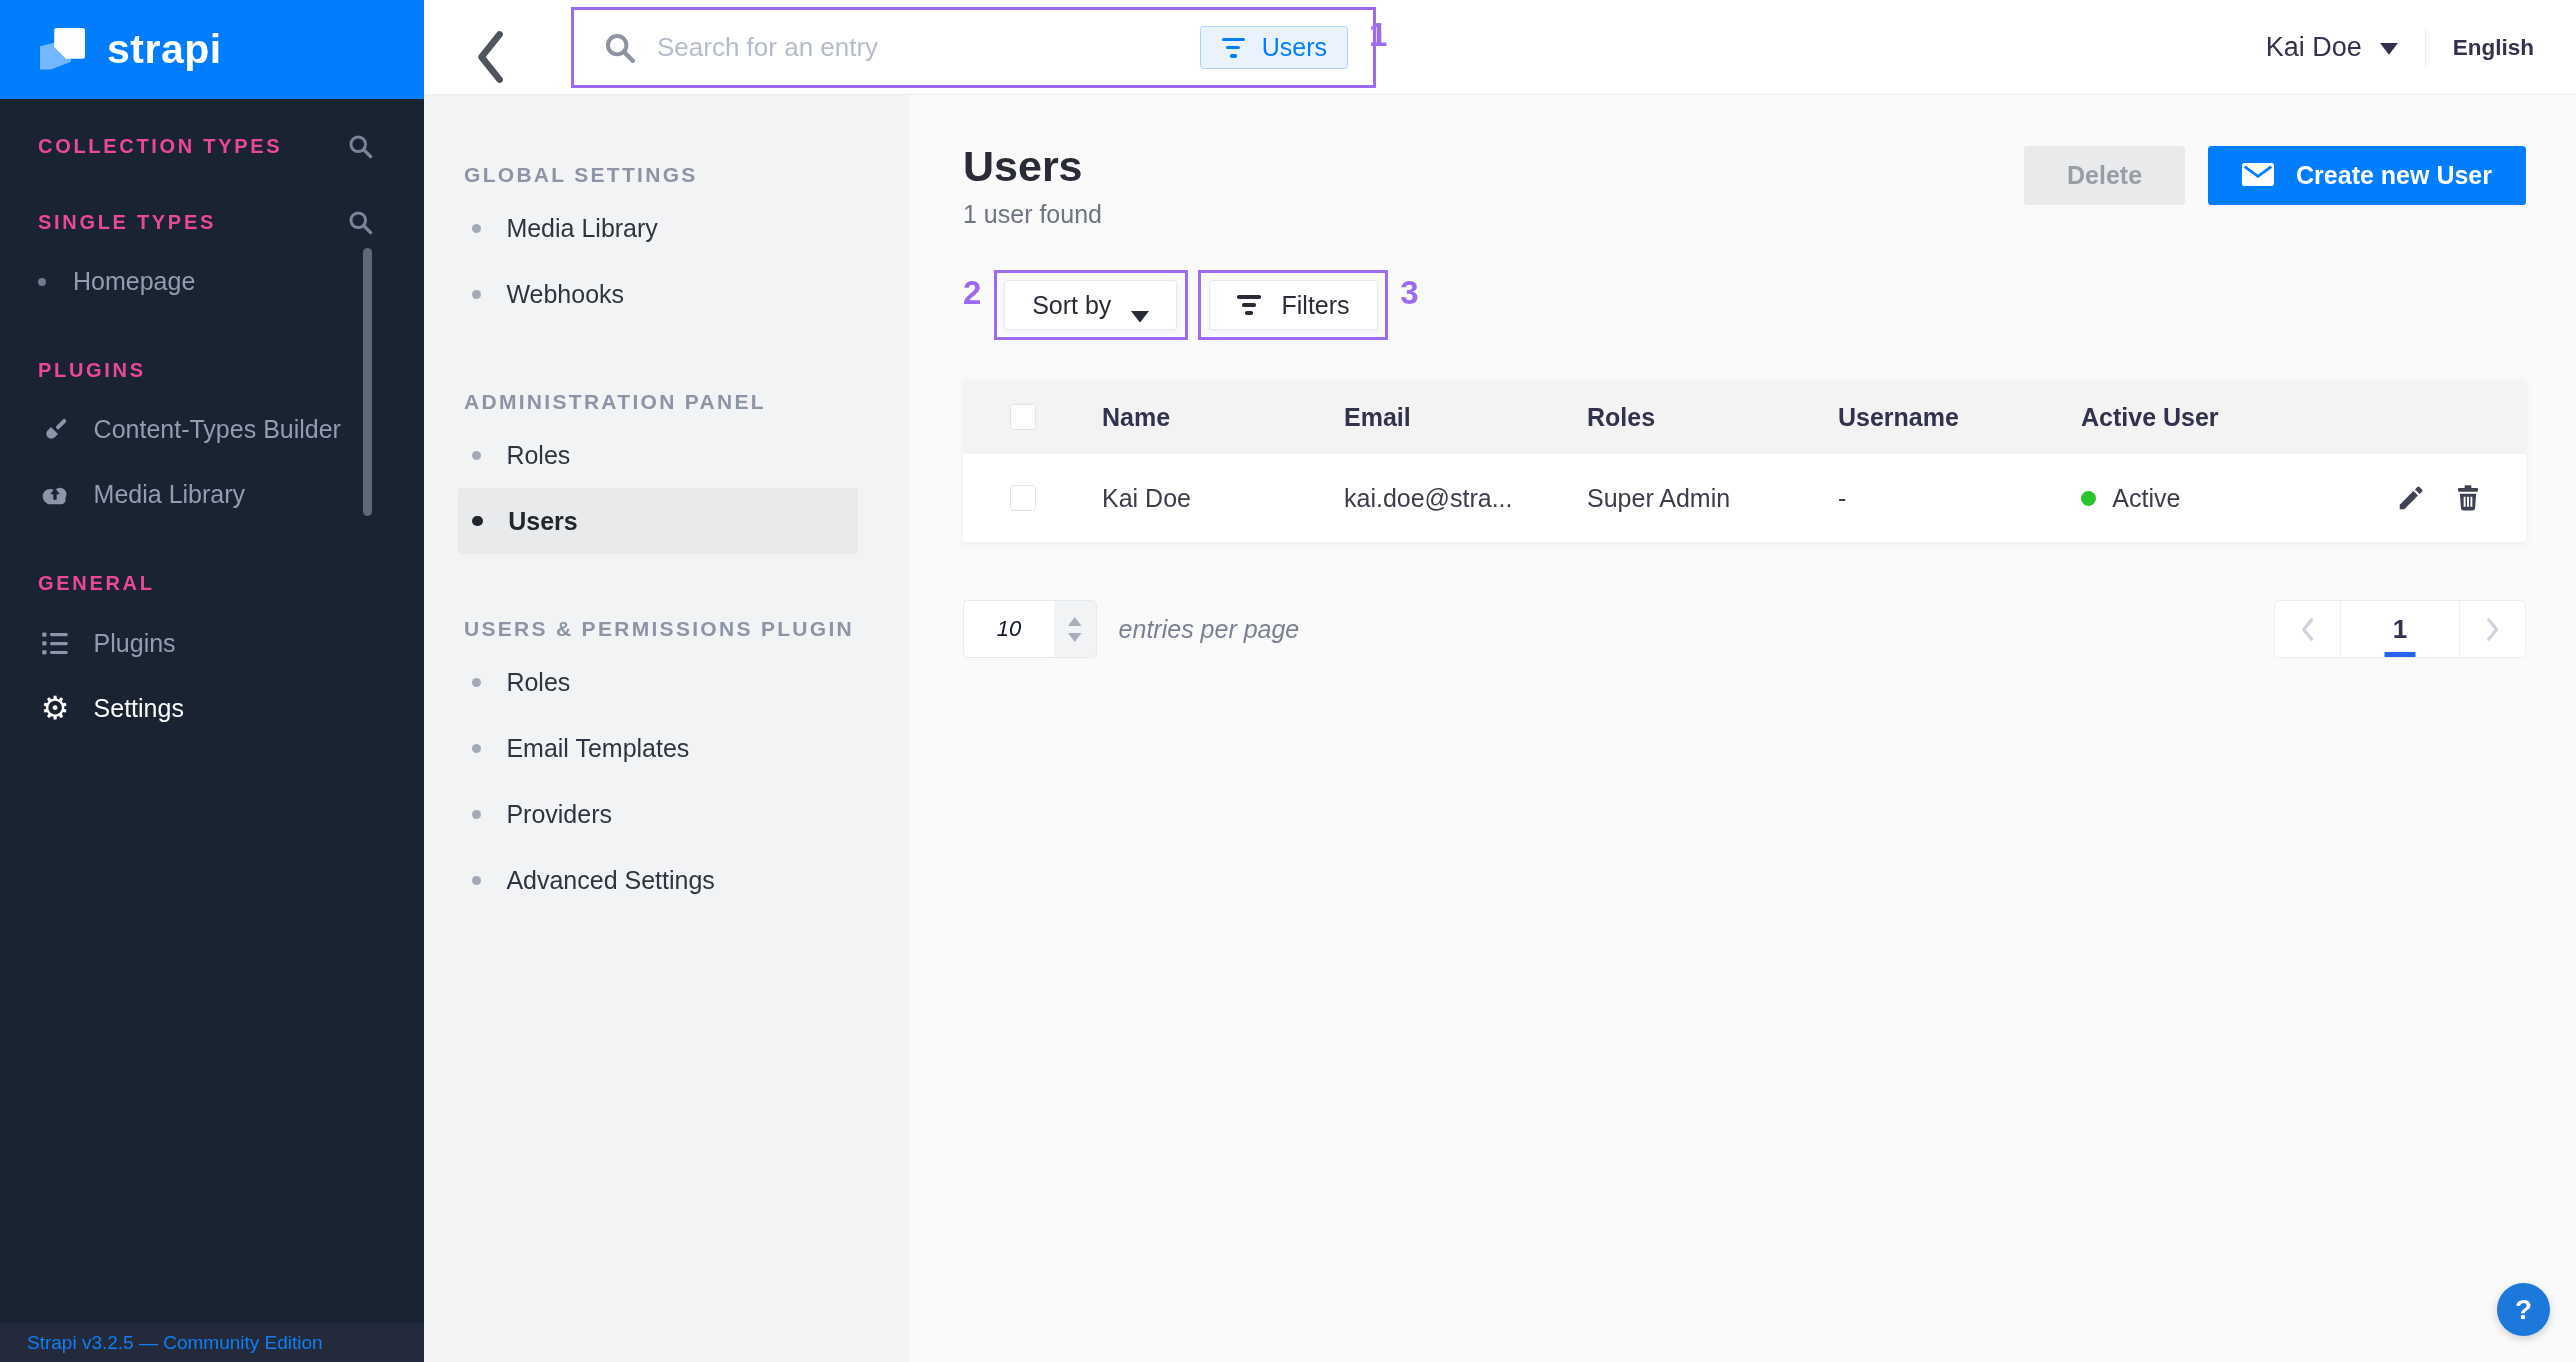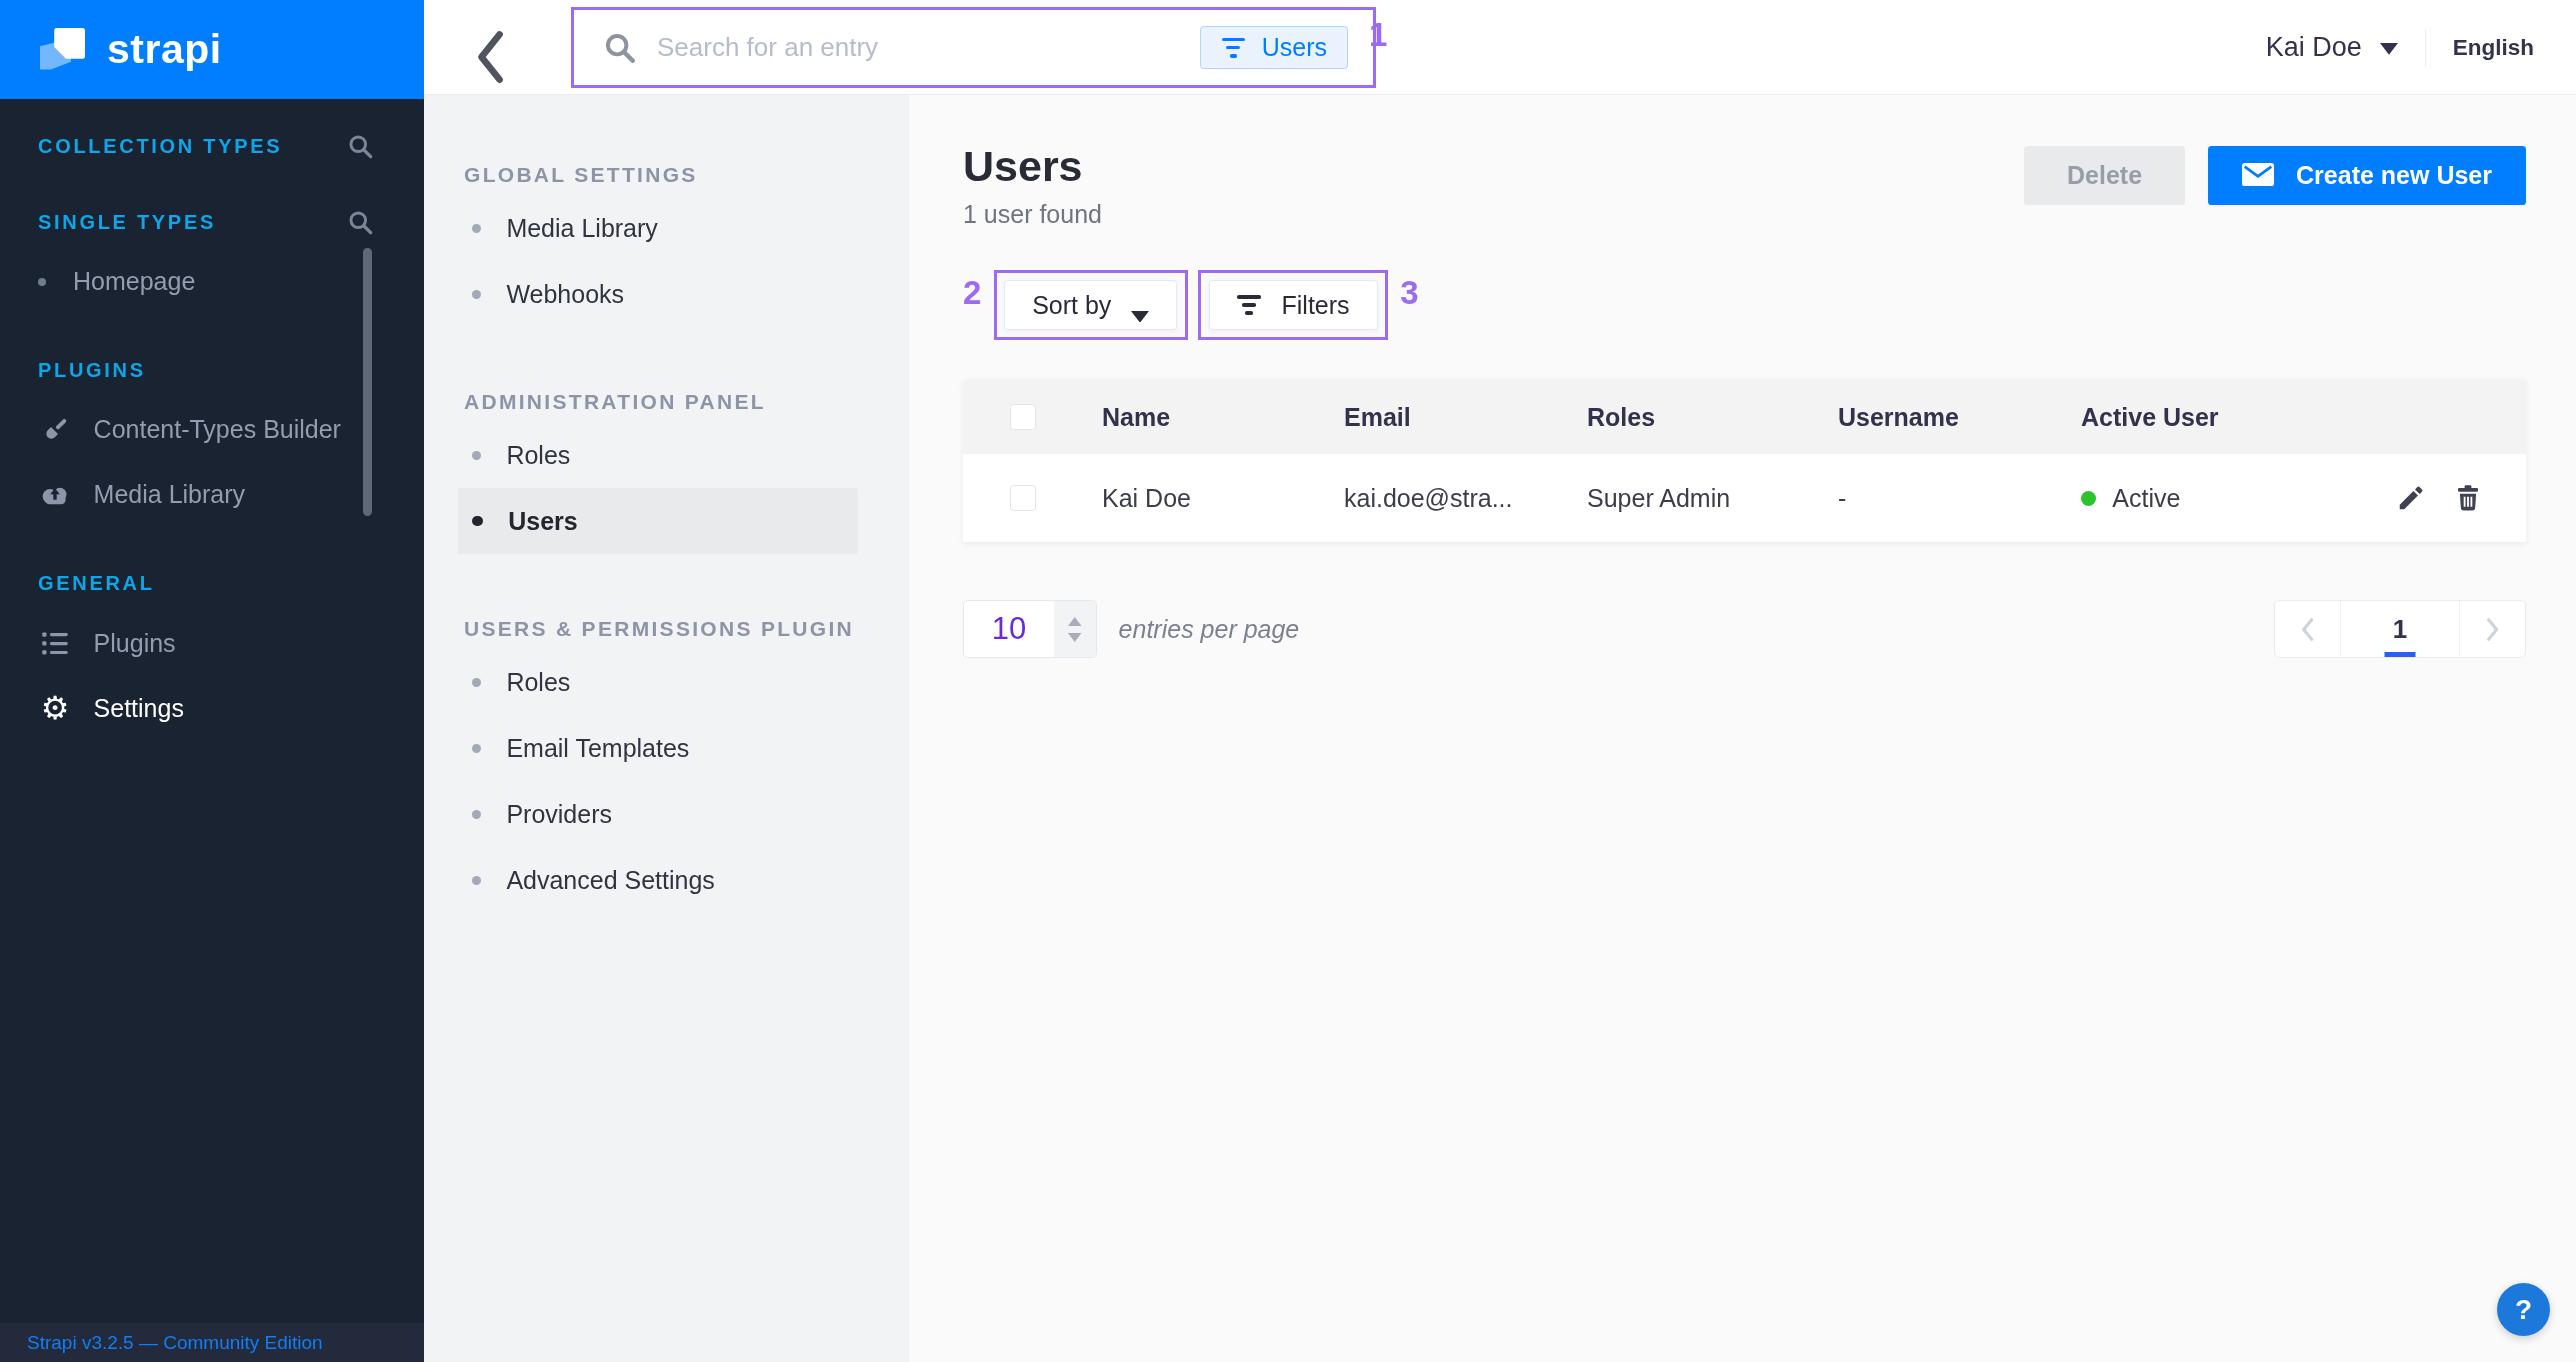--- a/index.html
+++ b/index.html
@@ -12,21 +12,21 @@
   .logo-mark { position:relative; width:47px; height:47px; margin-right:20px; }
   .logo-mark .m1 { position:absolute; left:0; top:12.6px; width:31px; height:31px; background:rgba(255,255,255,.45);
                    clip-path:polygon(0 25%, 100% 0, 100% 75%, 35% 100%, 0 100%); }
   .logo-mark .m2 { position:absolute; right:1.8px; top:1.8px; width:31px; height:31px; background:#fff; border-radius:2.7px;
                    clip-path:polygon(0 0, 100% 0, 100% 100%, 38% 100%, 0 62%); }
   .logo-text { color:#fff; font-size:41px; font-weight:bold; letter-spacing:0.5px; }
 
   .ls-body { position:relative; padding-top:27px; }
   .ls-section { margin-bottom:36px; }
   .ls-head { position:relative; height:40px; display:flex; align-items:center; padding:0 50px 0 38px;
-             color:#0ea5e9; font-size:20px; font-weight:bold; letter-spacing:2.7px; }
+             color:#ec4899; font-size:20px; font-weight:bold; letter-spacing:2.7px; }
   .ls-head .spacer { flex:1; }
   .ls-search { width:27px; height:27px; color:#7c8598; }
   .ls-items  { padding-top:7.2px; }
   .ls-item { height:65px; display:flex; align-items:center; padding-left:38px; color:#949daf; font-size:25px; cursor:pointer; }
   .ls-bullet { width:8px; height:8px; border-radius:50%; background:#717b8e; margin-right:27px; flex:0 0 auto; }
   .ls-icon { width:34px; height:34px; margin-right:21.6px; color:#8d96a9; display:flex; align-items:center; justify-content:center; flex:0 0 auto; }
   .ls-item.active { color:#ffffff; }
   .ls-item.active .ls-icon { color:#ffffff; }
   .gear-glyph { font-size:32px; line-height:1; }
   .ls-scroll { position:absolute; left:363px; top:149px; width:9px; height:268px; background:#5f6779; border-radius:5.4px; }
@@ -96,21 +96,21 @@
   .checkbox { width:26px; height:26px; border:0.9px solid #dfe3ea; border-radius:3.6px; background:#fff; margin-left:47px; cursor:pointer; }
   .cell-active { display:flex; align-items:center; }
   .dot { width:15.3px; height:15.3px; border-radius:50%; background:#2bc42e; margin-right:16px; }
   .actions { display:flex; justify-content:flex-end; align-items:center; gap:27px; padding-right:43px; }
   .icon-btn { width:30px; height:30px; color:#3f4250; cursor:pointer; }
 
   
   .pgn-row { margin-top:58px; display:flex; align-items:center; justify-content:space-between; }
   .pgn-left { display:flex; align-items:center; gap:21.6px; }
   .stepper { width:134px; height:58px; border:0.9px solid #e3e9f3; border-radius:4.5px; background:#fff; display:flex; overflow:hidden; cursor:pointer; }
-  .step-val { flex:1; display:flex; align-items:center; justify-content:center; font-size:31px; color:#6d28d9; }
+  .step-val { flex:1; display:flex; align-items:center; justify-content:center; font-size:22px; color:#0f172a;font-style:italic; }
   .step-arrows { width:42px; background:#f2f3f5; display:flex; flex-direction:column; align-items:center; justify-content:center; gap:6.3px; color:#a8adb9; }
   .step-arrows svg { width:13.5px; height:9px; }
   .entries { font-size:25px; font-style:italic; color:#7b8190; }
   .pager { width:252px; height:58px; background:#fff; border:0.9px solid #e7ecf5; border-radius:5.4px; display:grid;
            grid-template-columns:65px 1fr 65px; }
   .pg-cell { display:flex; align-items:center; justify-content:center; color:#ced3dc; cursor:pointer; }
   .pg-cell svg { width:15.3px; height:25px; }
   .pg-mid { position:relative; border-left:0.9px solid #f0f1f5; border-right:0.9px solid #f0f1f5; display:flex; align-items:center; justify-content:center; }
   .pg-num { font-size:26px; font-weight:bold; color:#32324d; }
   .pg-underline { position:absolute; bottom:0; left:50%; transform:translateX(-50%); width:31px; height:5.4px; background:#2563eb; }

